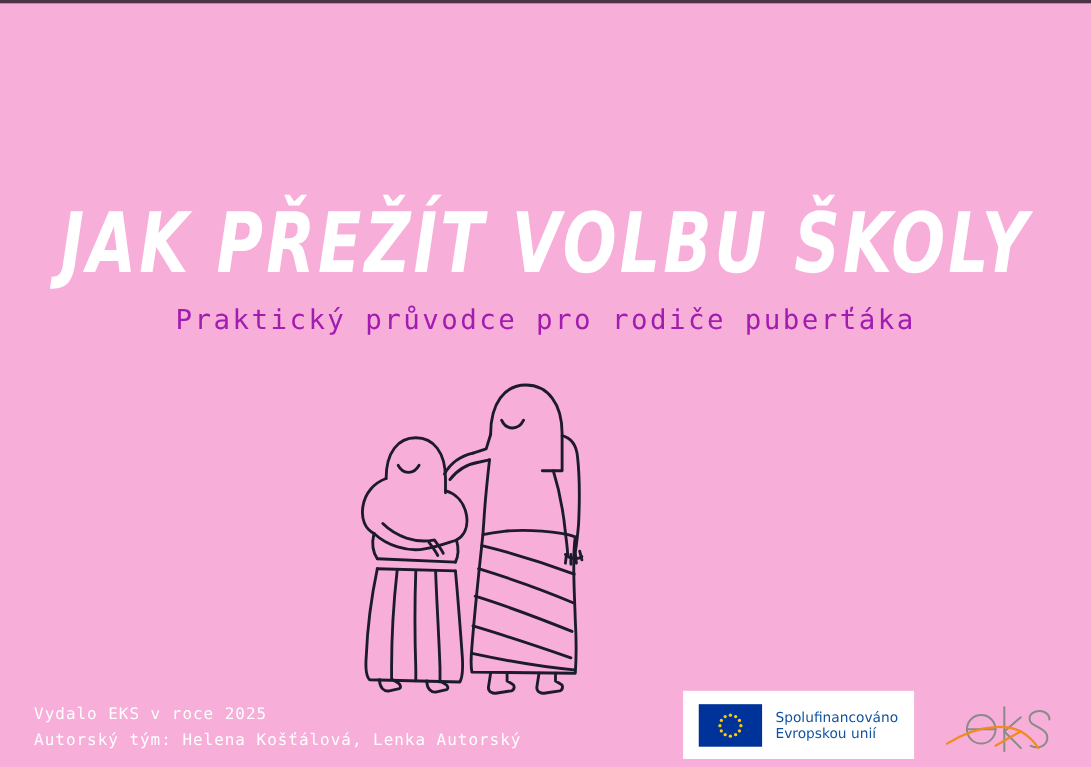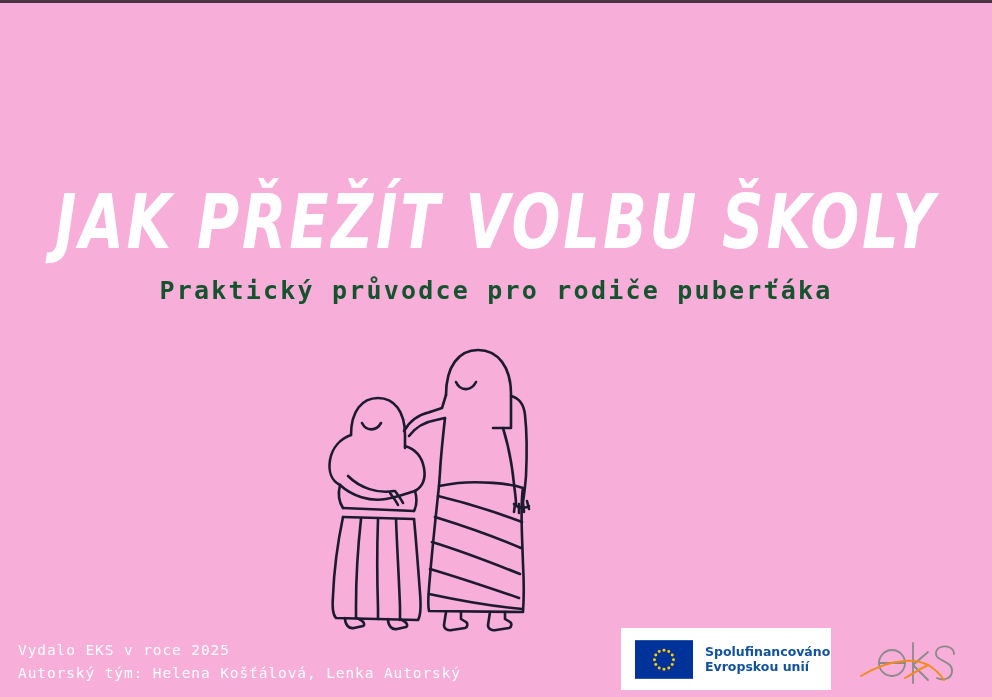--- a/index.html
+++ b/index.html
@@ -57,22 +57,22 @@
     transform-origin: center top;
     text-rendering: geometricPrecision;
   }
 
   #subtitle {
     display: block;
     margin-top: 26px;
     font-family: "DejaVu Sans Mono", "Liberation Mono", monospace;
     font-size: 25px;
     line-height: 30px;
-    font-weight: 700;
-    color: #14532d;
+    font-weight: 400;
+    color: #a21caf;
     letter-spacing: 2.2px;
     white-space: nowrap;
   }
 
   
   #illustration {
     position: absolute;
     left: 318px;
     top: 336px;
     width: 268px;
@@ -80,21 +80,21 @@
   }
   #illustration svg {
     display: block;
     width: 268px;
     height: 300px;
   }
 
   
   #imprint {
     position: absolute;
-    left: 18px;
+    left: 31px;
     bottom: 12px;
     width: 520px;
   }
   #imprint .line {
     display: block;
     font-family: "DejaVu Sans Mono", "Liberation Mono", monospace;
     font-size: 14.5px;
     line-height: 23px;
     color: #ffffff;
     letter-spacing: 0.9px;
@@ -119,21 +119,21 @@
     height: 39px;
     flex: 0 0 auto;
     display: block;
   }
   #eu-text {
     margin-left: 12px;
     font-family: "DejaVu Sans", "Liberation Sans", sans-serif;
     color: #10529f;
     font-size: 12.5px;
     line-height: 15.5px;
-    font-weight: 700;
+    font-weight: 400;
     white-space: nowrap;
   }
   #eu-text .l {
     display: block;
   }
 
   
   #eks-logo {
     position: absolute;
     left: 858px;

